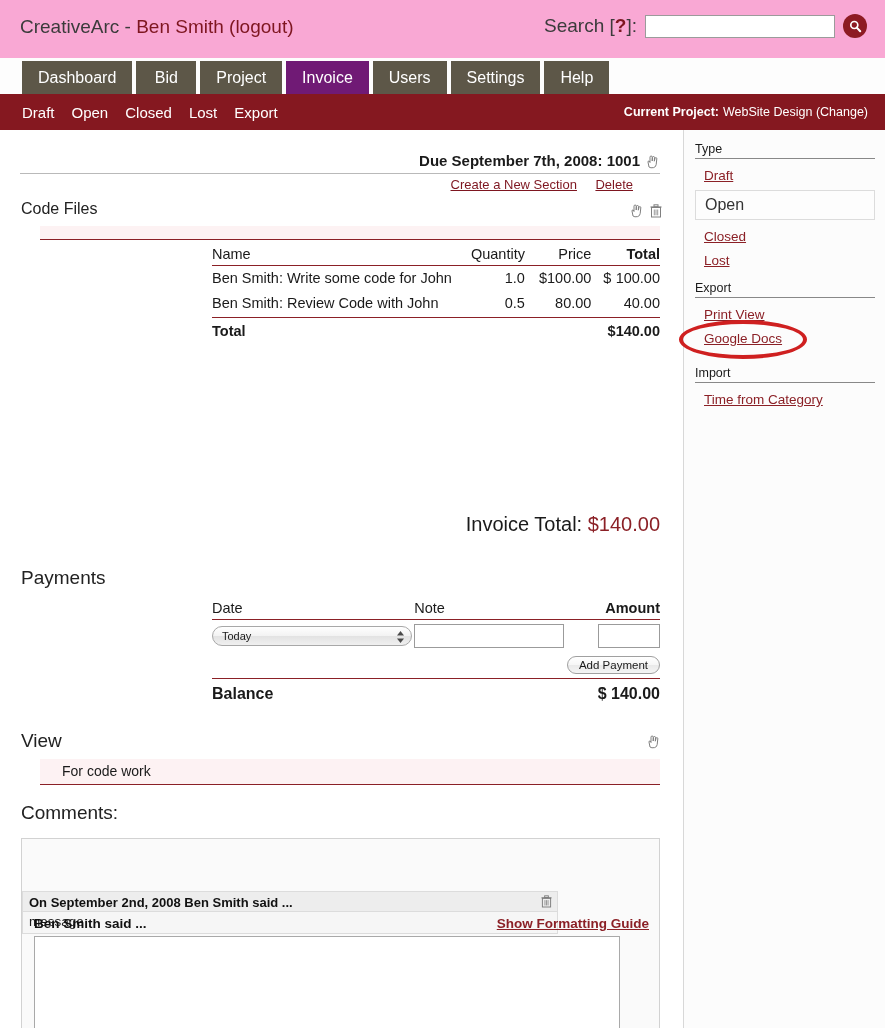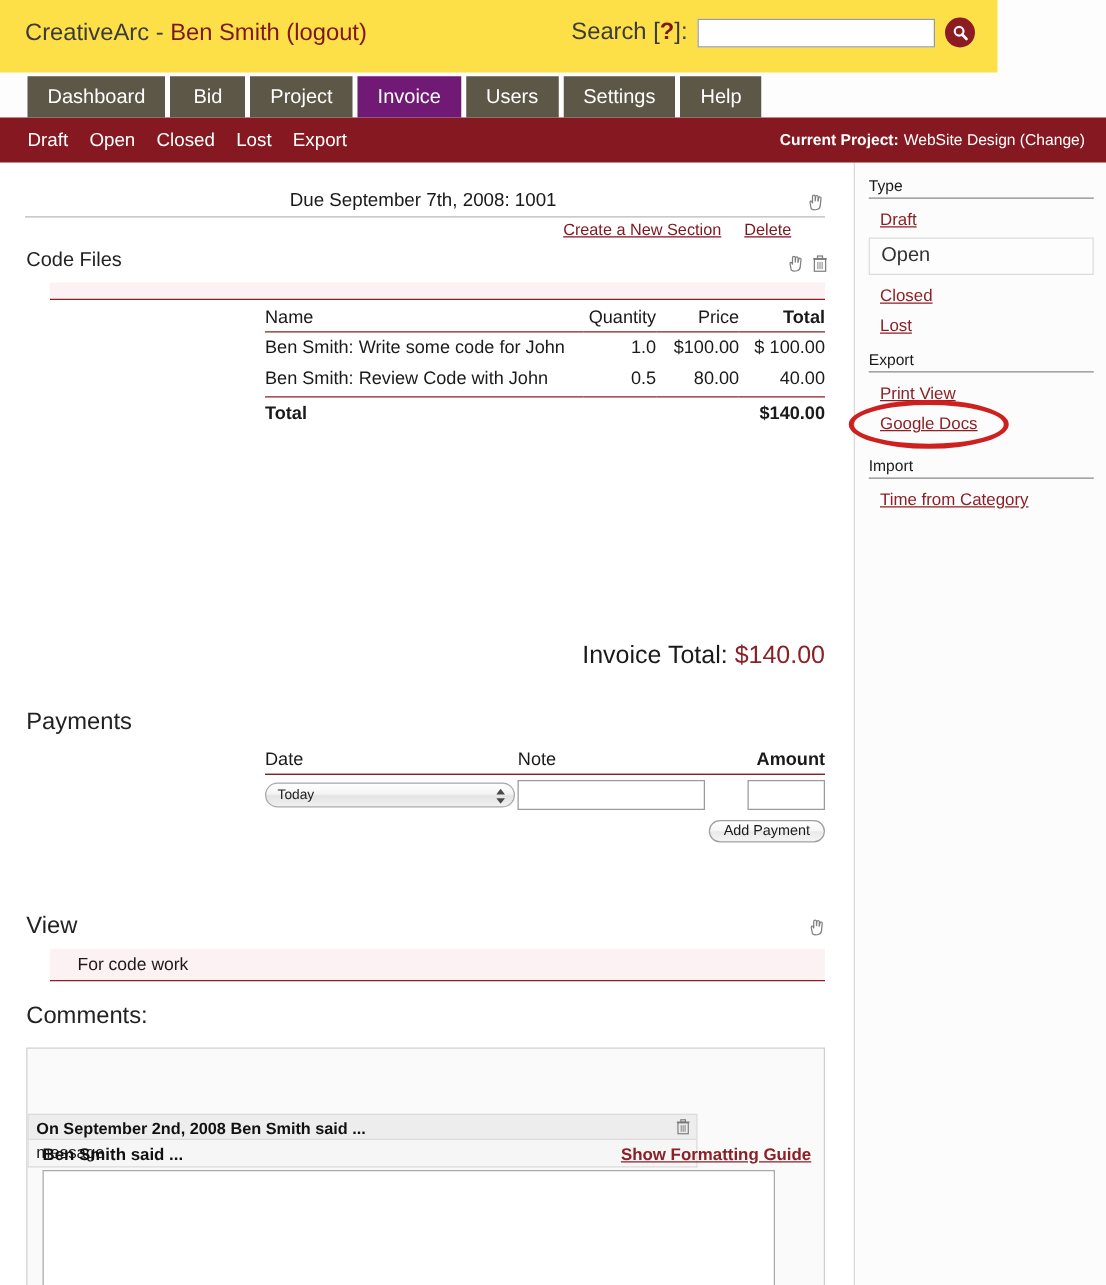--- a/index.html
+++ b/index.html
@@ -14,22 +14,22 @@
   #page {
     position: relative;
     width: 885px; height: 1028px;
     overflow: hidden;
     background: #fdfdfd;
   }
 
   
   .topbar {
     position: absolute; left: 0; top: 0;
-    width: 798px; height: 58px;
-    background: #fde047;
+    width: 885px; height: 58px;
+    background: #f9a8d4;
   }
   .brand {
     position: absolute; left: 20px; top: 16px;
     font-size: 19px; color: #3b3b3b; white-space: nowrap;
   }
   .brand .user { color: #7e1620; }
   .search-wrap {
     position: absolute; right: 18px; top: 14px;
     display: flex; align-items: center; gap: 8px;
   }
@@ -94,22 +94,22 @@
   .sidebar {
     position: absolute; left: 683px; top: 130px;
     width: 202px; height: 898px;
     background: #fcfcfc;
     border-left: 1px solid #d8d8d8;
   }
 
   
   .inv-title {
     position: absolute; left: 0; top: 22px; width: 640px;
-    text-align: center;
-    font-size: 15px; font-weight: normal; color: #1a1a1a; padding-left: 37px;
+    text-align: right;
+    font-size: 15px; font-weight: bold; color: #1a1a1a; padding-left: 37px;
   }
   .inv-rule {
     position: absolute; left: 20px; top: 43px; width: 640px;
     border-bottom: 1px solid #b9b9b9;
   }
   .hand-1 { position: absolute; left: 646px; top: 25px; }
   .inv-actions {
     position: absolute; left: 0; top: 45px; width: 640px;
     text-align: right;
   }
@@ -436,20 +436,25 @@
             <input class="tinput" style="width: 62px;" type="text" value="">
           </td>
         </tr>
         <tr>
           <td></td>
             <td></td>
           <td class="r">
             <button class="btn">Add Payment</button>
           </td>
         </tr>
+        <tr class="balrow">
+          <td>Balance</td>
+          <td></td>
+          <td class="r">$ 140.00</td>
+        </tr>
       </tbody>
     </table>
 
     <div class="notes-head">View</div>
     <div class="hand-notes">
       <svg width="13" height="14" viewBox="0 0 13 14">
         <path d="M3 12 L2 7 Q2 5.6 3.2 6 L4 7.5 L4 2.2 Q4 1 5.1 1 Q6.2 1 6.2 2.2 L6.2 6 L6.5 2.5 Q6.6 1.4 7.6 1.5 Q8.6 1.6 8.5 2.7 L8.3 6.2 L9 3.4 Q9.2 2.4 10.1 2.6 Q11 2.8 10.8 3.8 L10.2 9.5 Q10 12 7.6 12.6 Q4.6 13.3 3 12 Z" fill="none" stroke="#808080" stroke-width="1"></path>
       </svg>
     </div>
     <div class="notes-bar">For code work</div>

